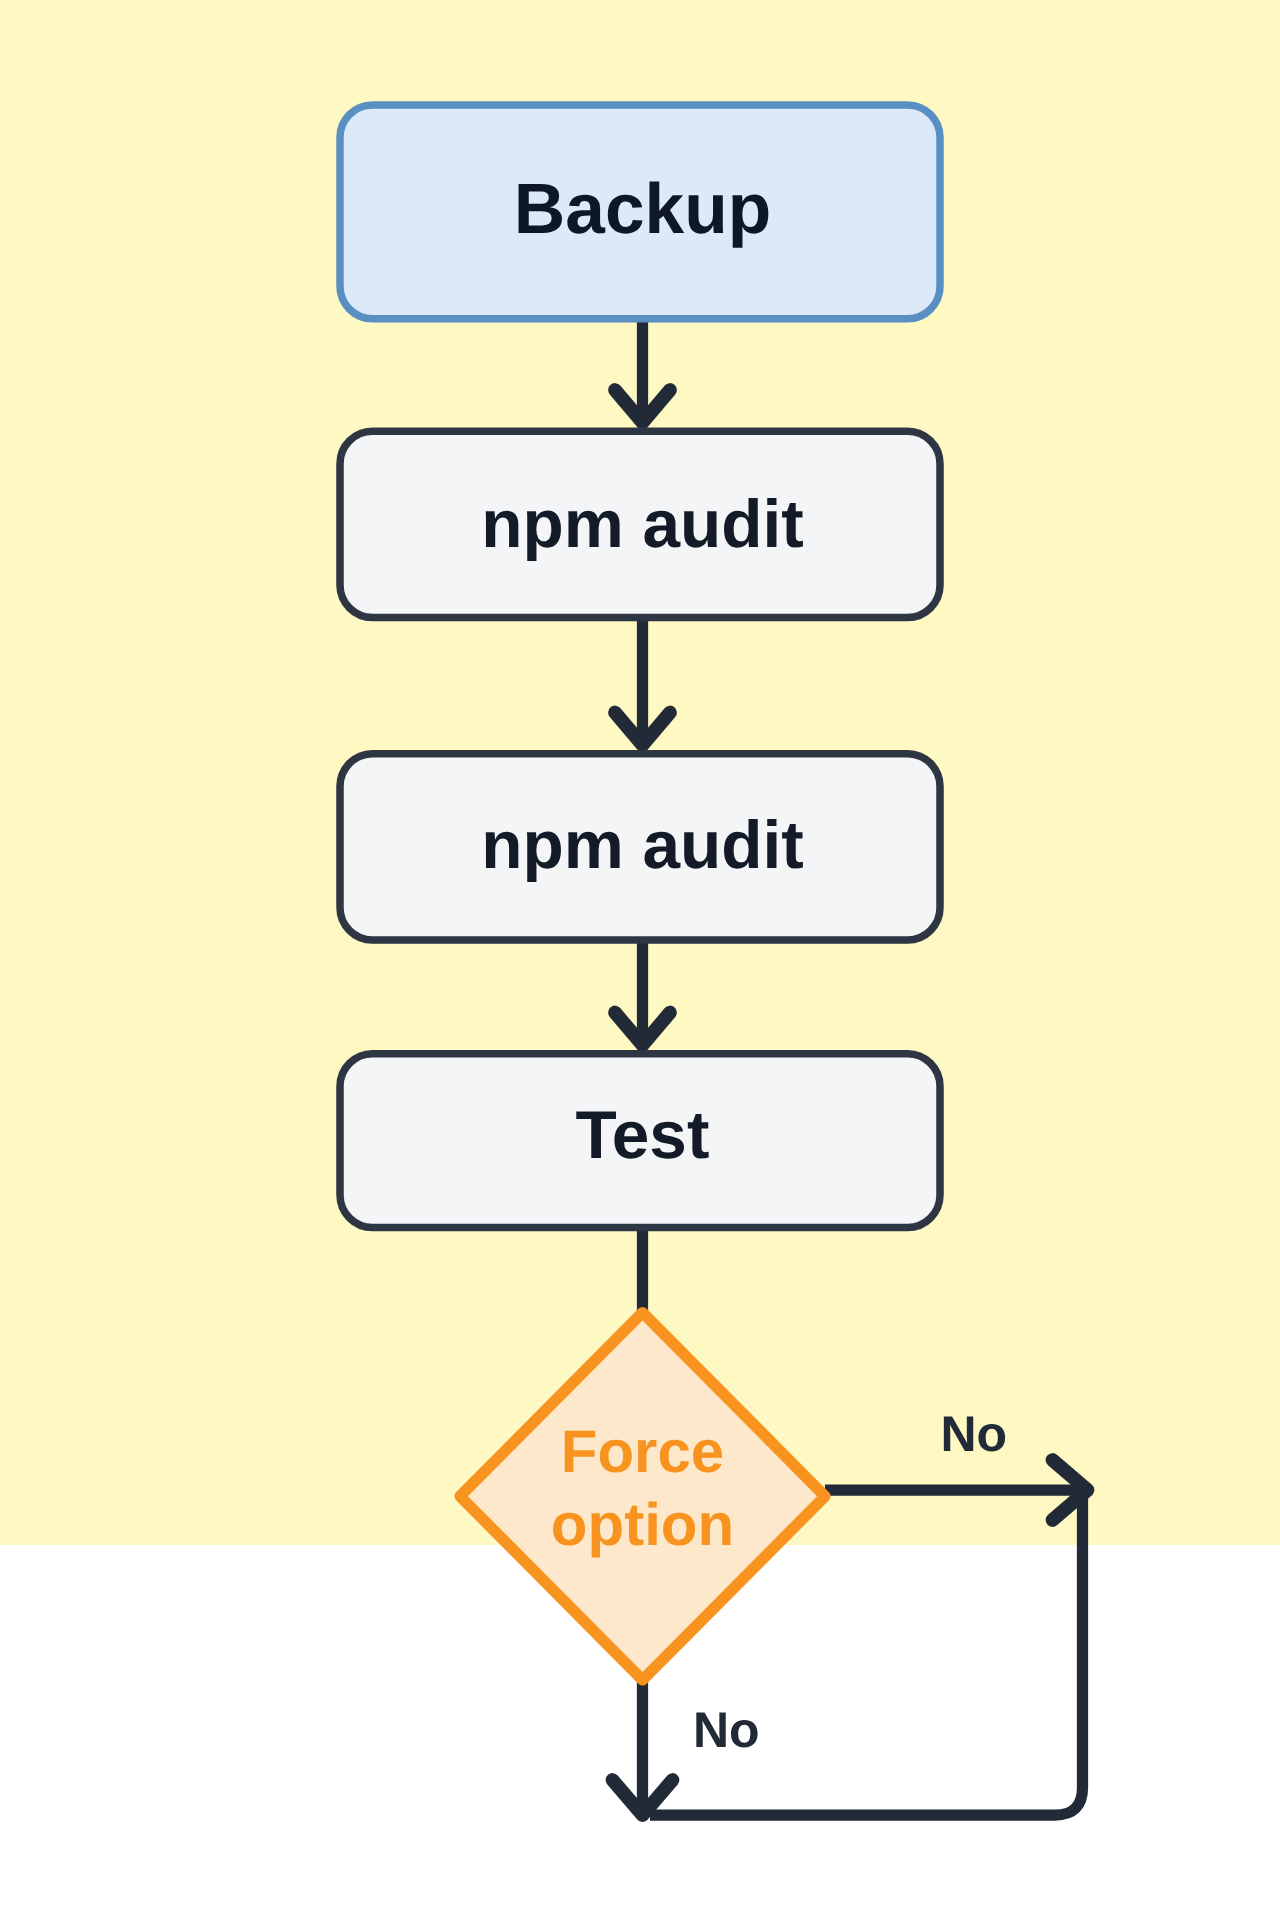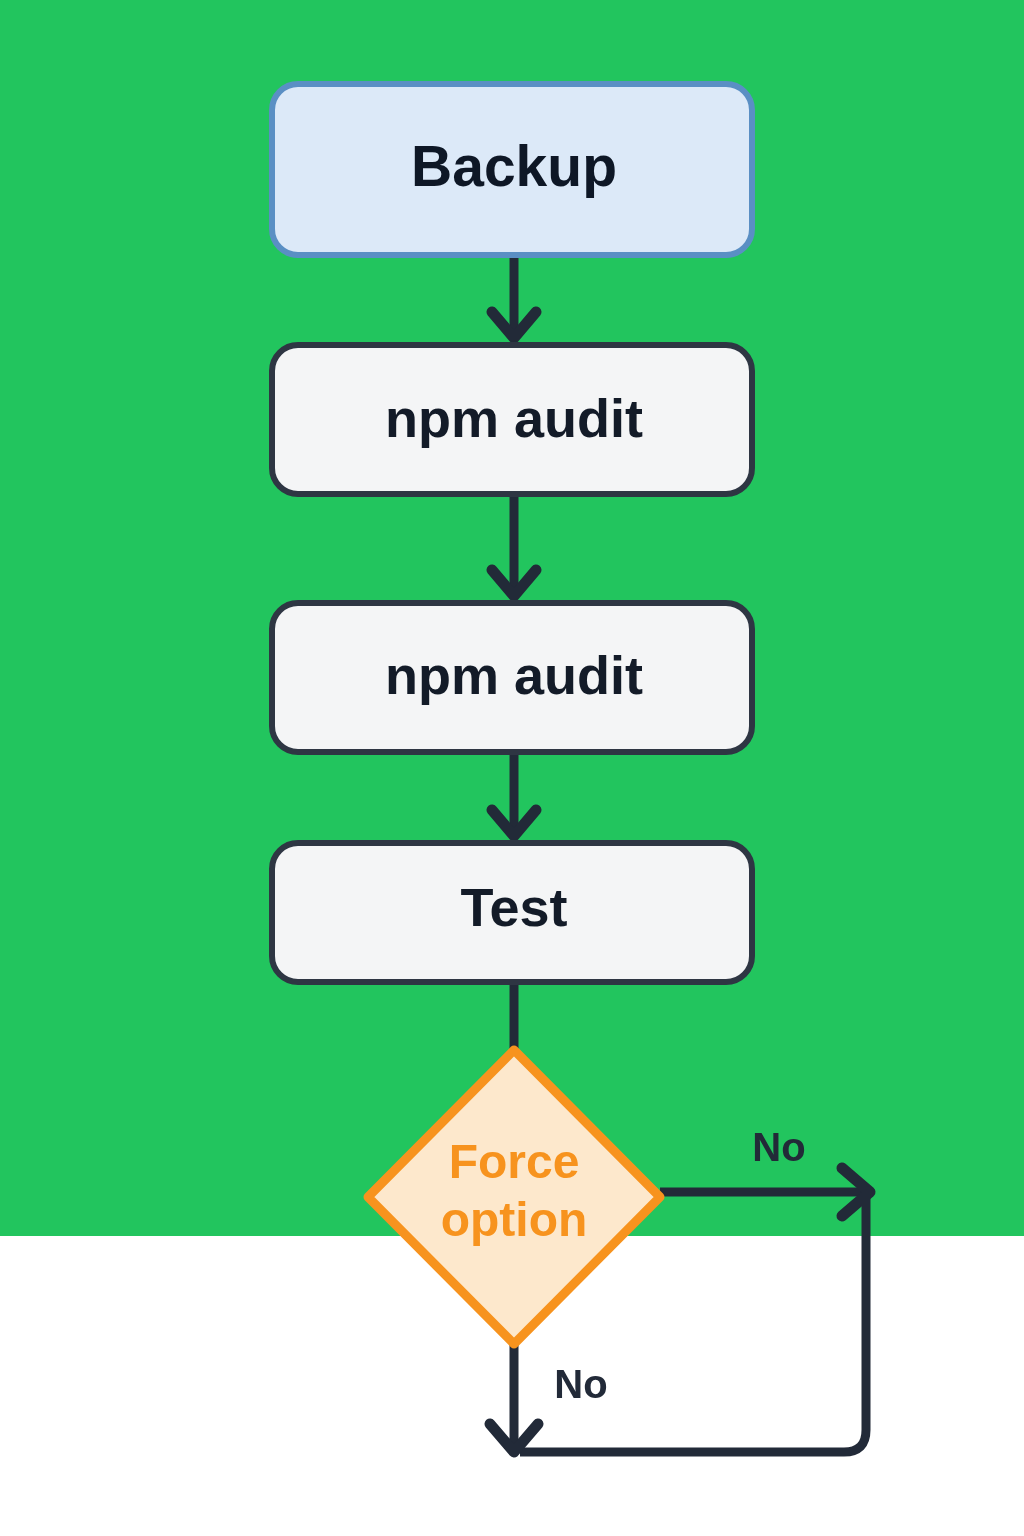--- a/index.html
+++ b/index.html
@@ -10,21 +10,21 @@
   body {
     width: 1024px;
     height: 1536px;
     font-family: "Liberation Sans", sans-serif;
     overflow: hidden;
   }
   #diagram-root {
     position: relative;
     width: 1024px;
     height: 1236px;
-    background: #22c55e;
+    background: #fef9c3;
   }
   svg.flow-canvas {
     position: absolute;
     inset: 0;
     width: 1024px;
     height: 1536px;
     display: block;
   }
   .node-label {
     font-family: "Liberation Sans", sans-serif;

